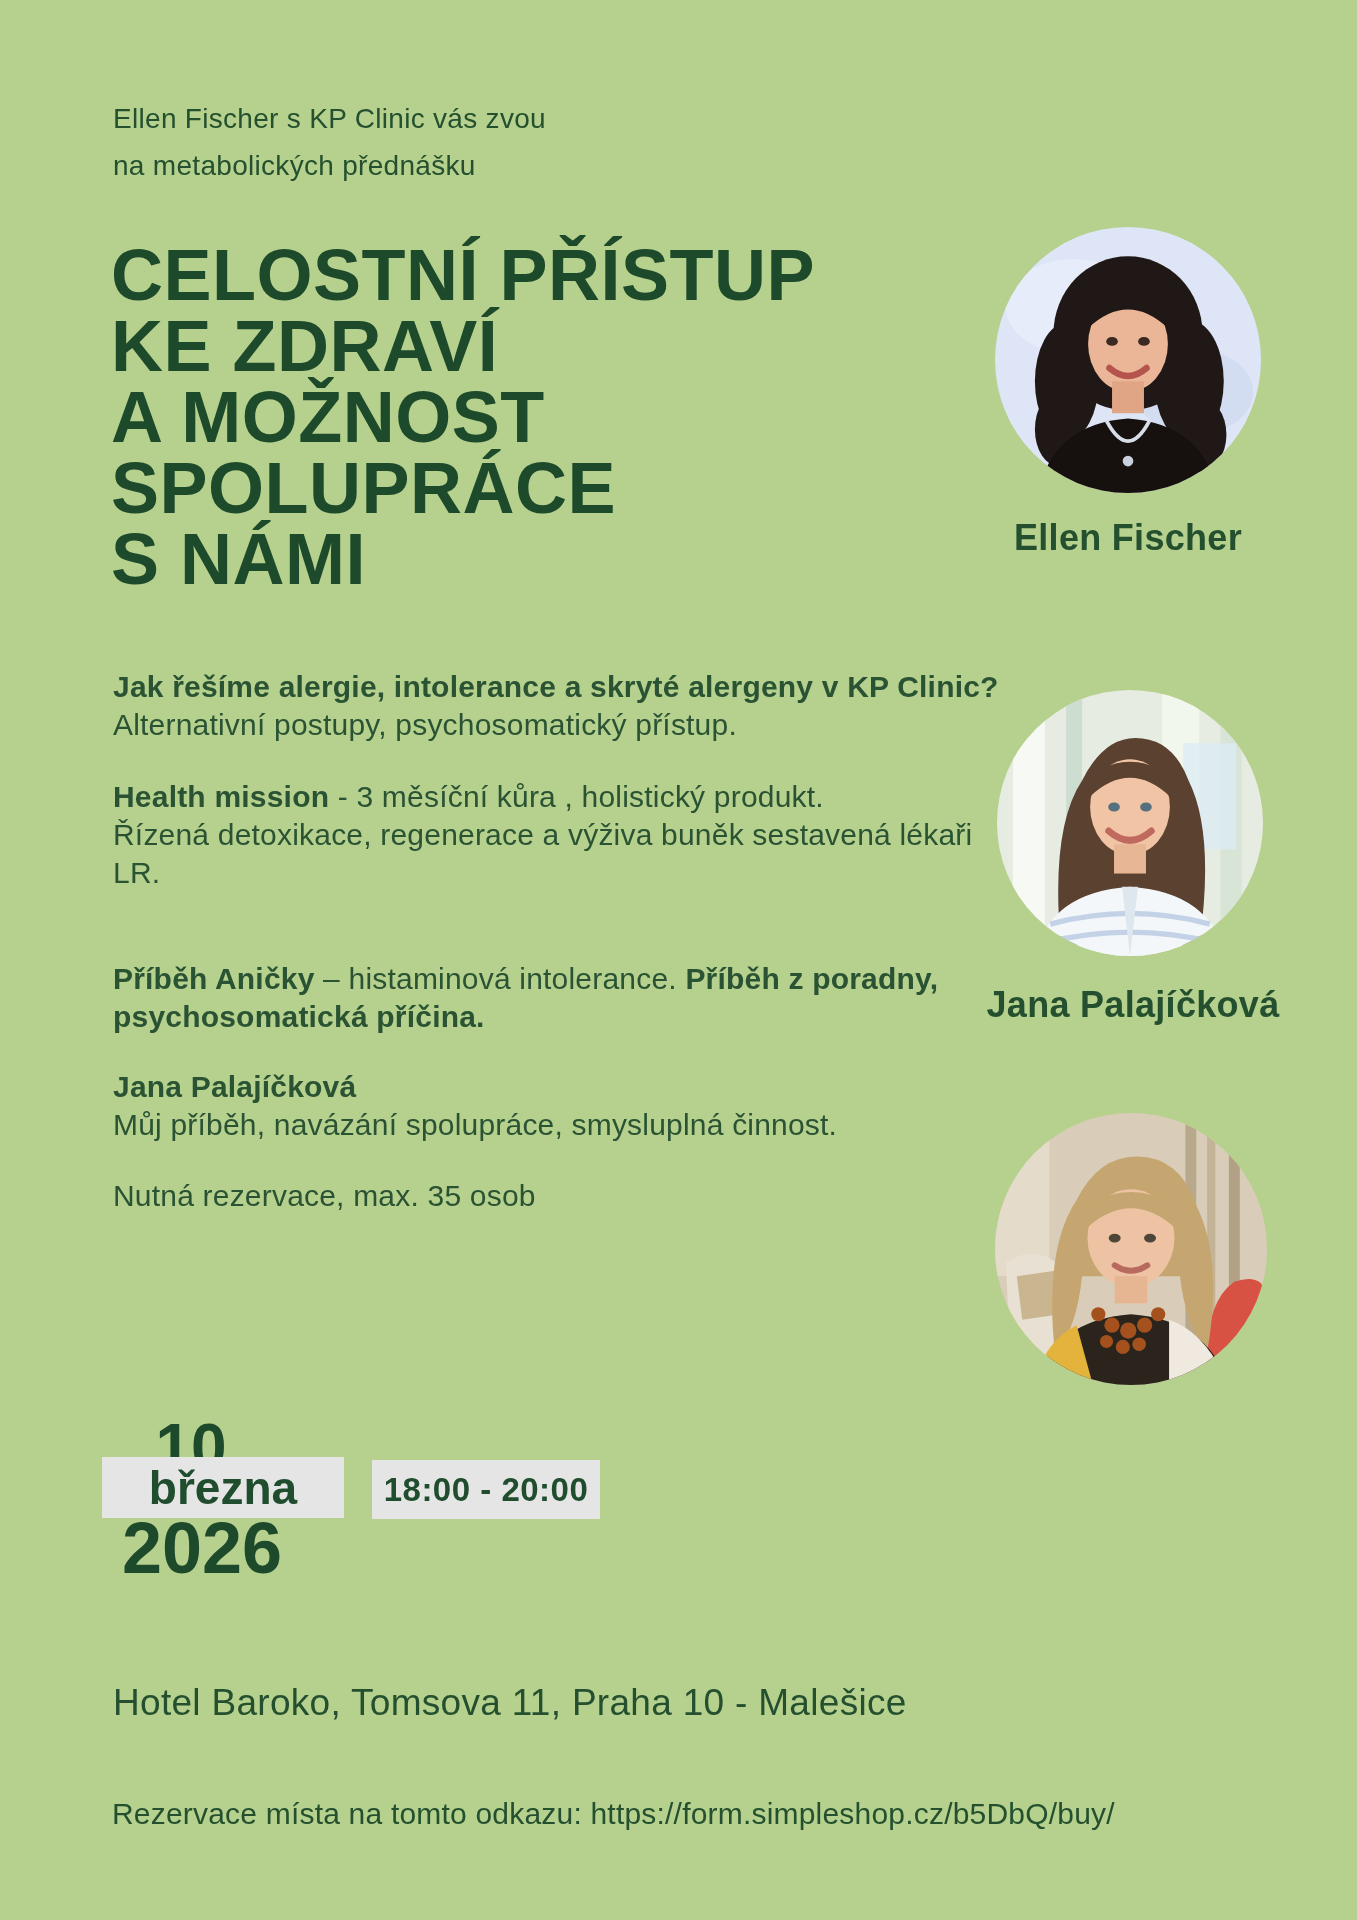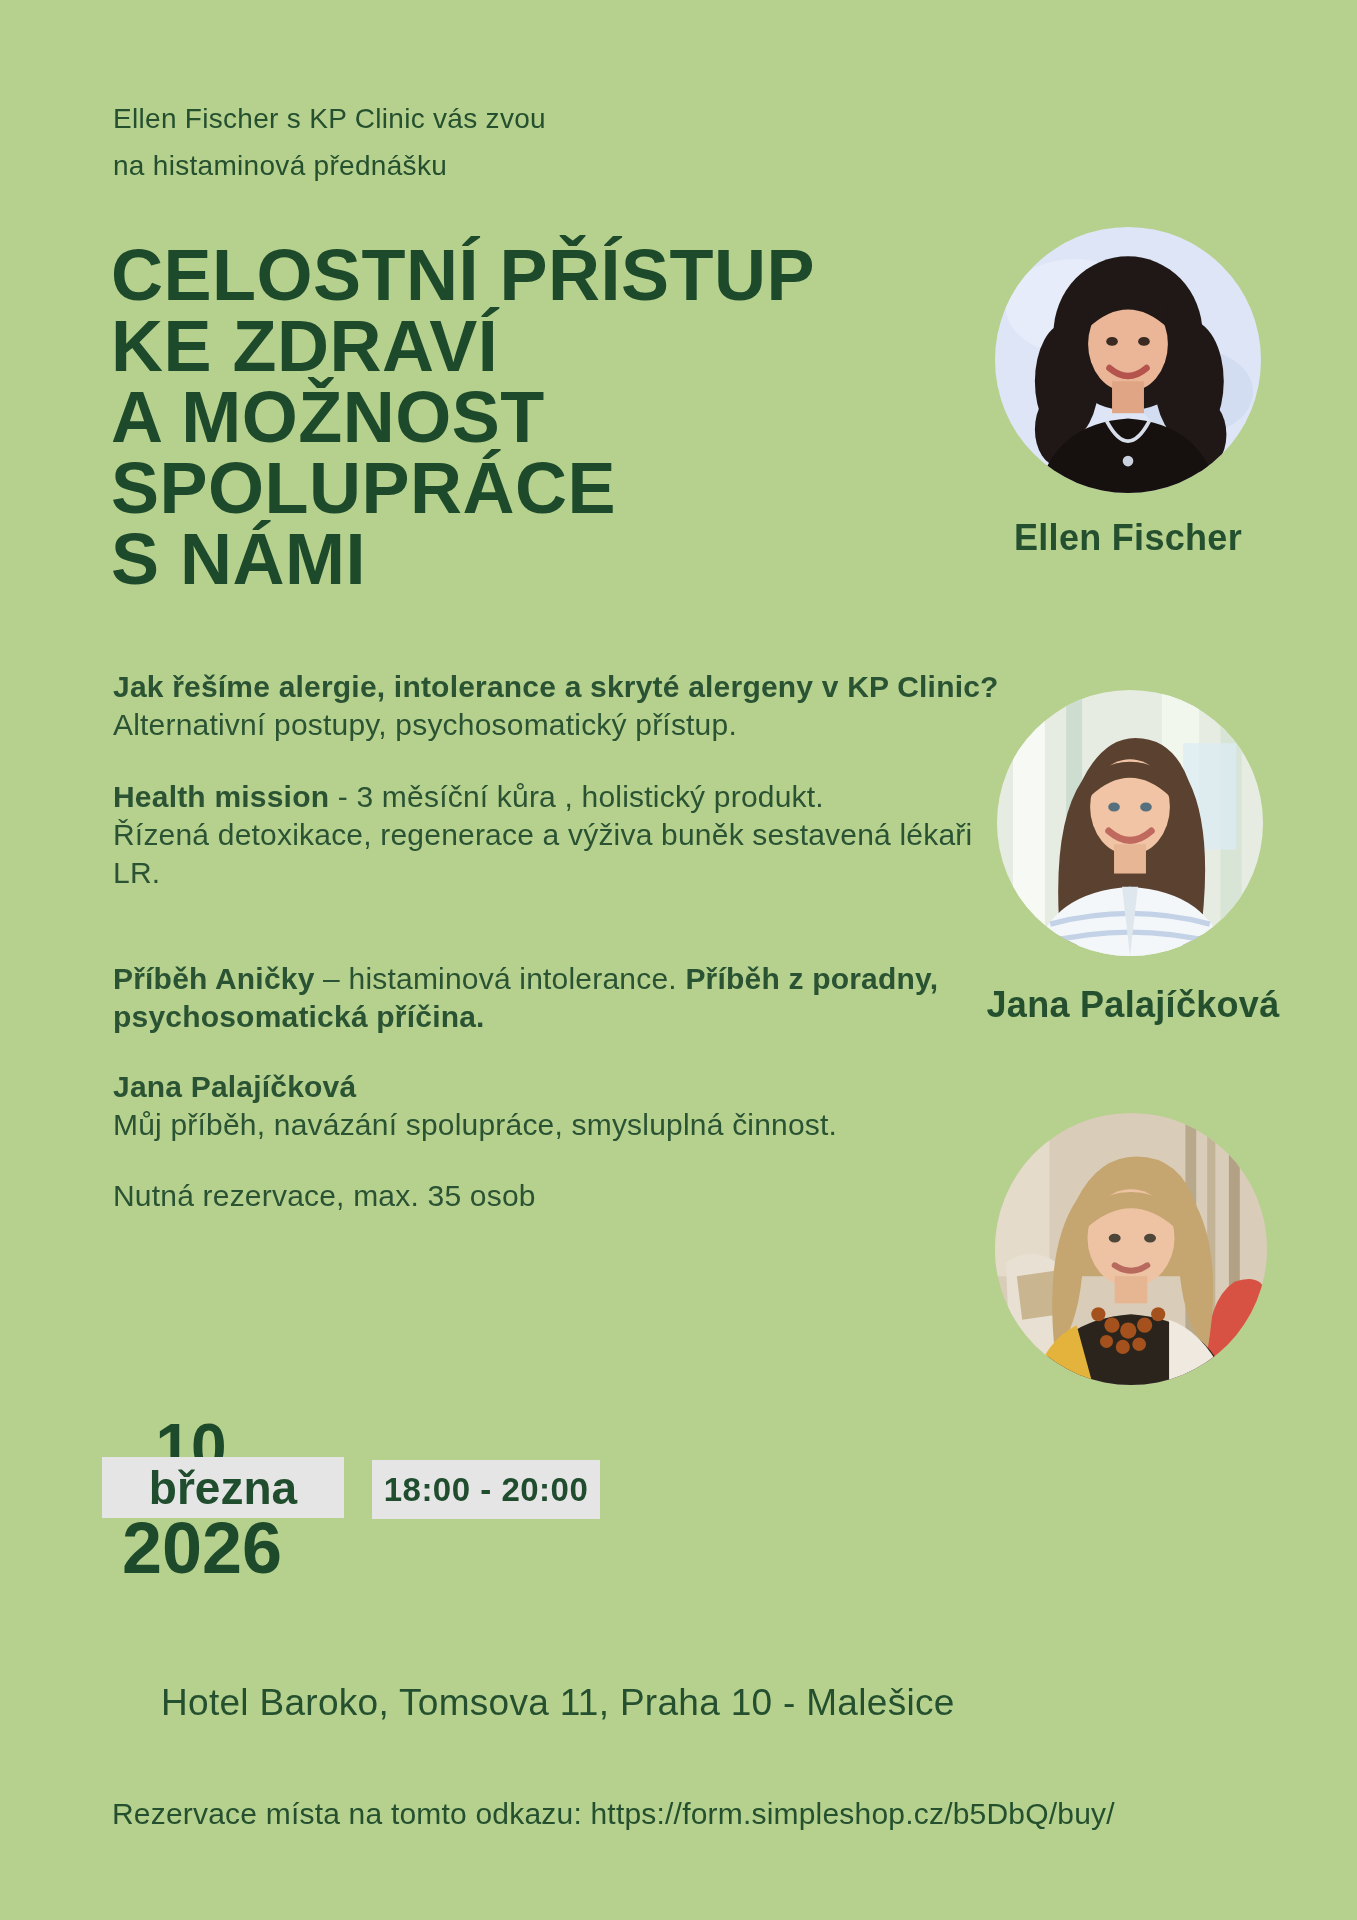--- a/index.html
+++ b/index.html
@@ -66,35 +66,35 @@
     left:100px;top:1516px;width:204px;
     font-size:72px;line-height:64px;font-weight:bold;
     text-align:center;color:#1d4a2b;
   }
   .time{
     left:372px;top:1460px;width:228px;height:59px;
     font-size:33px;letter-spacing:.5px;
   }
   .venue{
     left:113px;top:1682px;
-    font-size:37px;letter-spacing:.3px;margin-left:48px;
+    font-size:37px;letter-spacing:.3px;
   }
   .reservation{
     left:112px;top:1797px;
     font-size:30px;letter-spacing:.2px;
   }
 </style>
 </head>
 <body>
 
 <div class="poster">
 
   <div class="abs intro dark">
     <div>Ellen Fischer s KP Clinic vás zvou</div>
-    <div>na histaminová přednášku</div>
+    <div>na metabolických přednášku</div>
   </div>
 
   <div class="abs title">
     <div>CELOSTNÍ PŘÍSTUP</div>
     <div>KE ZDRAVÍ</div>
     <div>A MOŽNOST</div>
     <div>SPOLUPRÁCE</div>
     <div>S NÁMI</div>
   </div>
 

